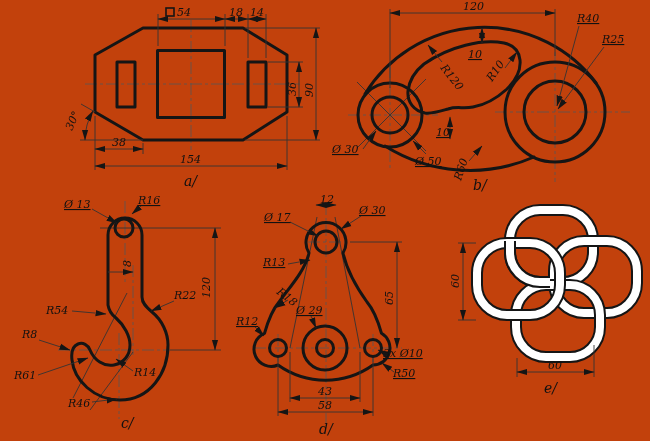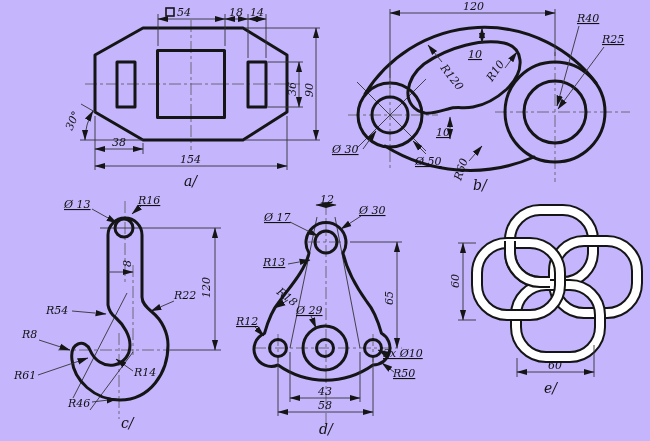--- a/index.html
+++ b/index.html
@@ -1,16 +1,16 @@
 <!DOCTYPE html>
 <html><head>
 <meta charset="utf-8">
 <style>
   html,body{margin:0;padding:0;background:#fff;}
-  #sheet{position:relative;width:650px;height:441px;background:#c4b5fd;overflow:hidden;
+  #sheet{position:relative;width:650px;height:441px;background:#c2410c;overflow:hidden;
          font-family:"DejaVu Serif", serif;}
   svg{position:absolute;}
   #fig-a{left:0;top:0;}
   #fig-b{left:330px;top:0;}
   #fig-c{left:0;top:195px;}
   #fig-d{left:230px;top:195px;}
   #fig-e{left:440px;top:195px;}
   .outline{fill:none;stroke:#151515;stroke-width:3;stroke-linejoin:round;stroke-linecap:round;}
   .thin{fill:none;stroke:#333;stroke-width:0.9;}
   .cl{fill:none;stroke:#555;stroke-width:0.8;stroke-dasharray:12 3 3 3;}

